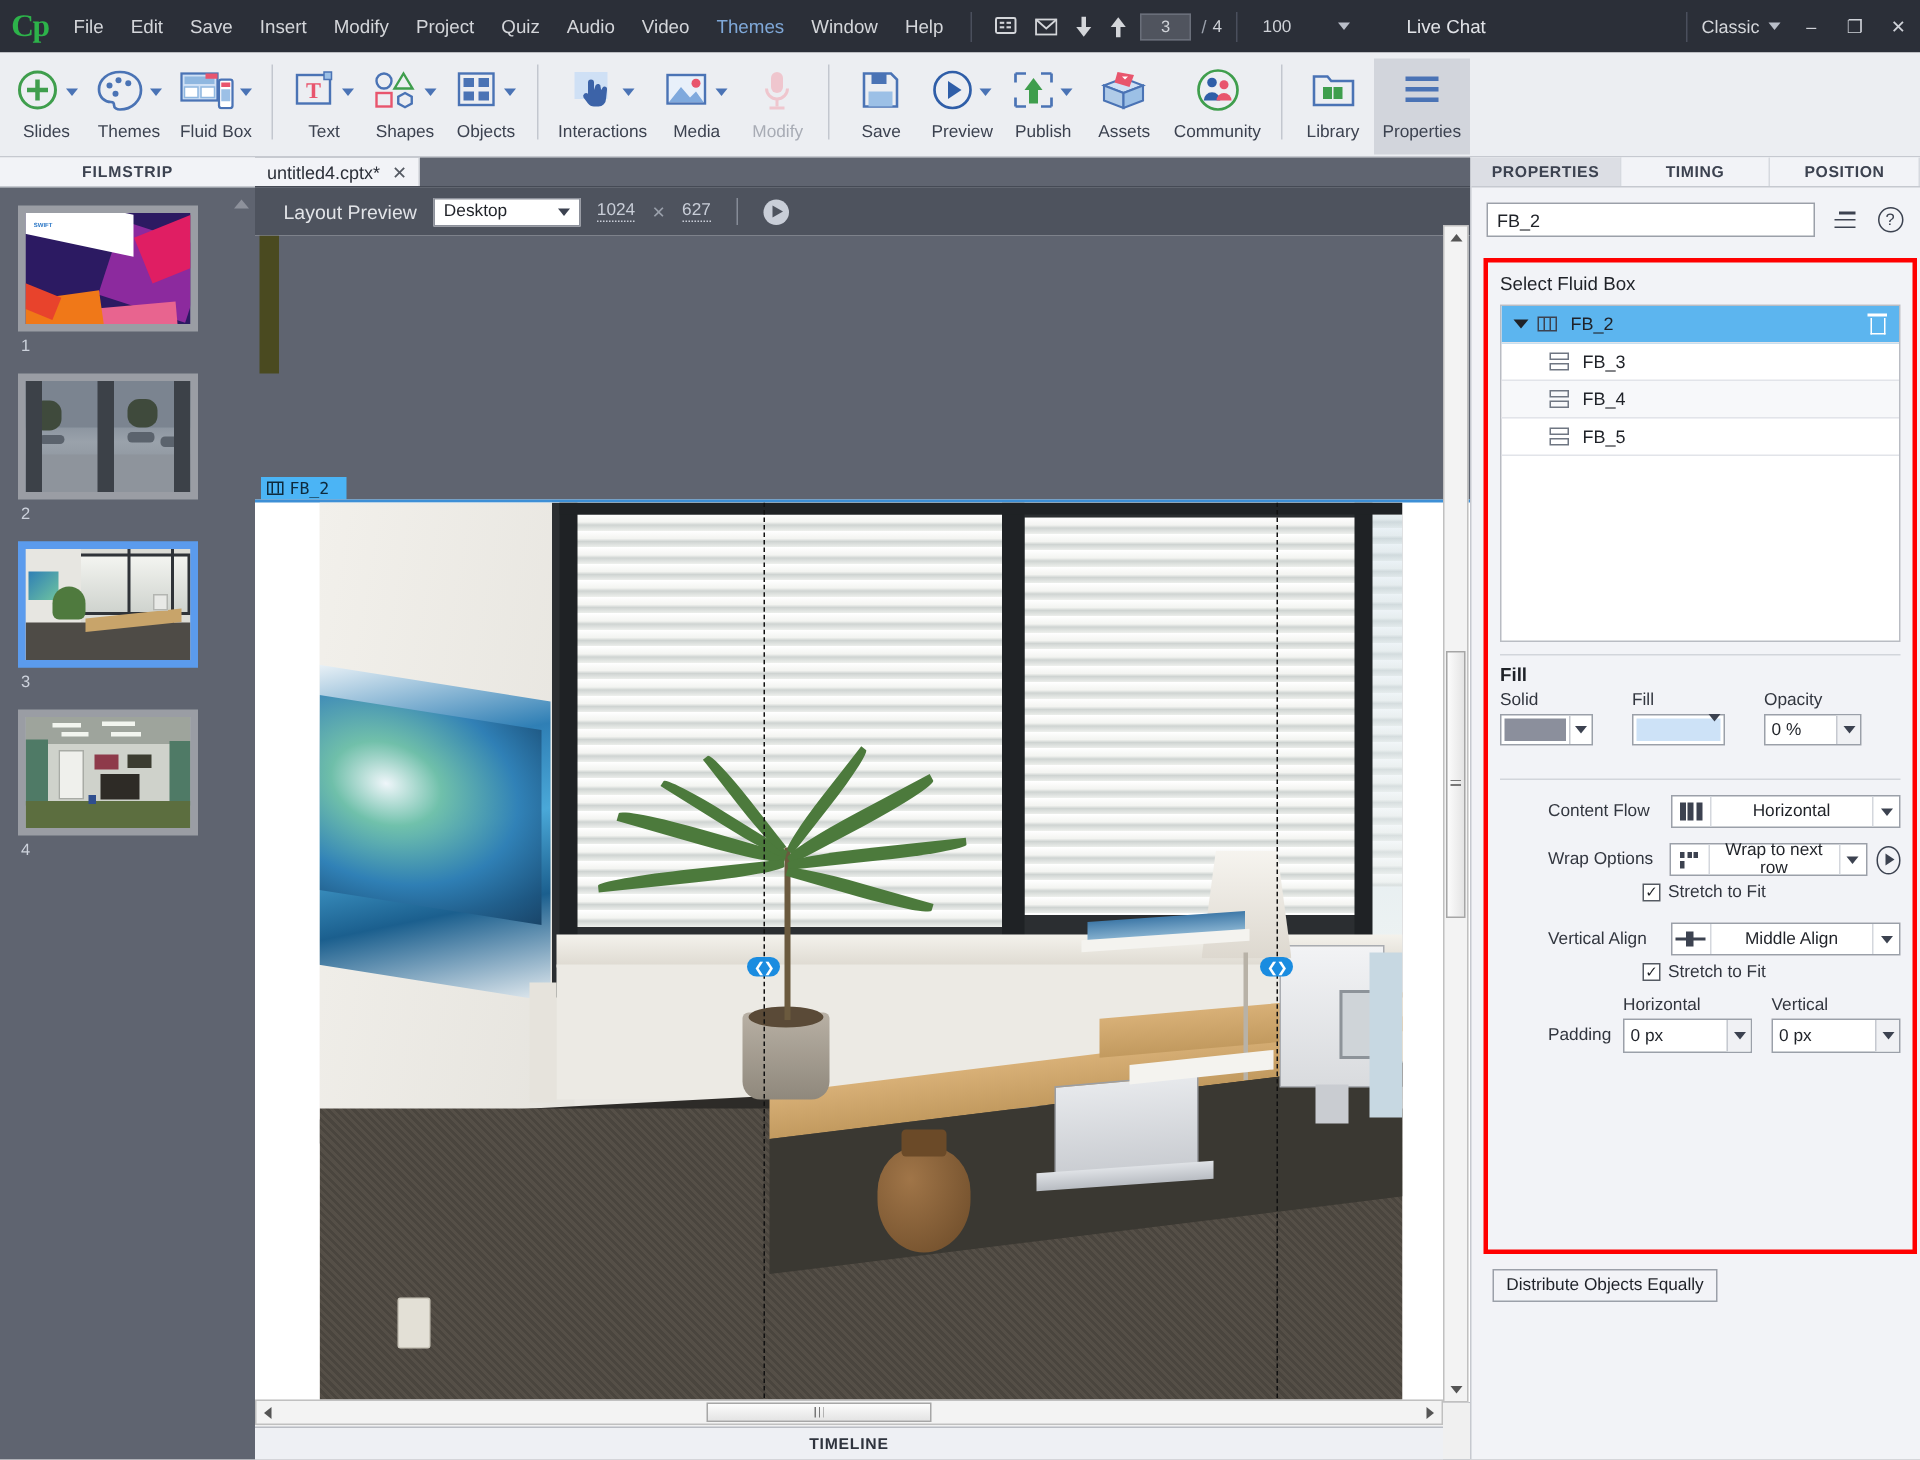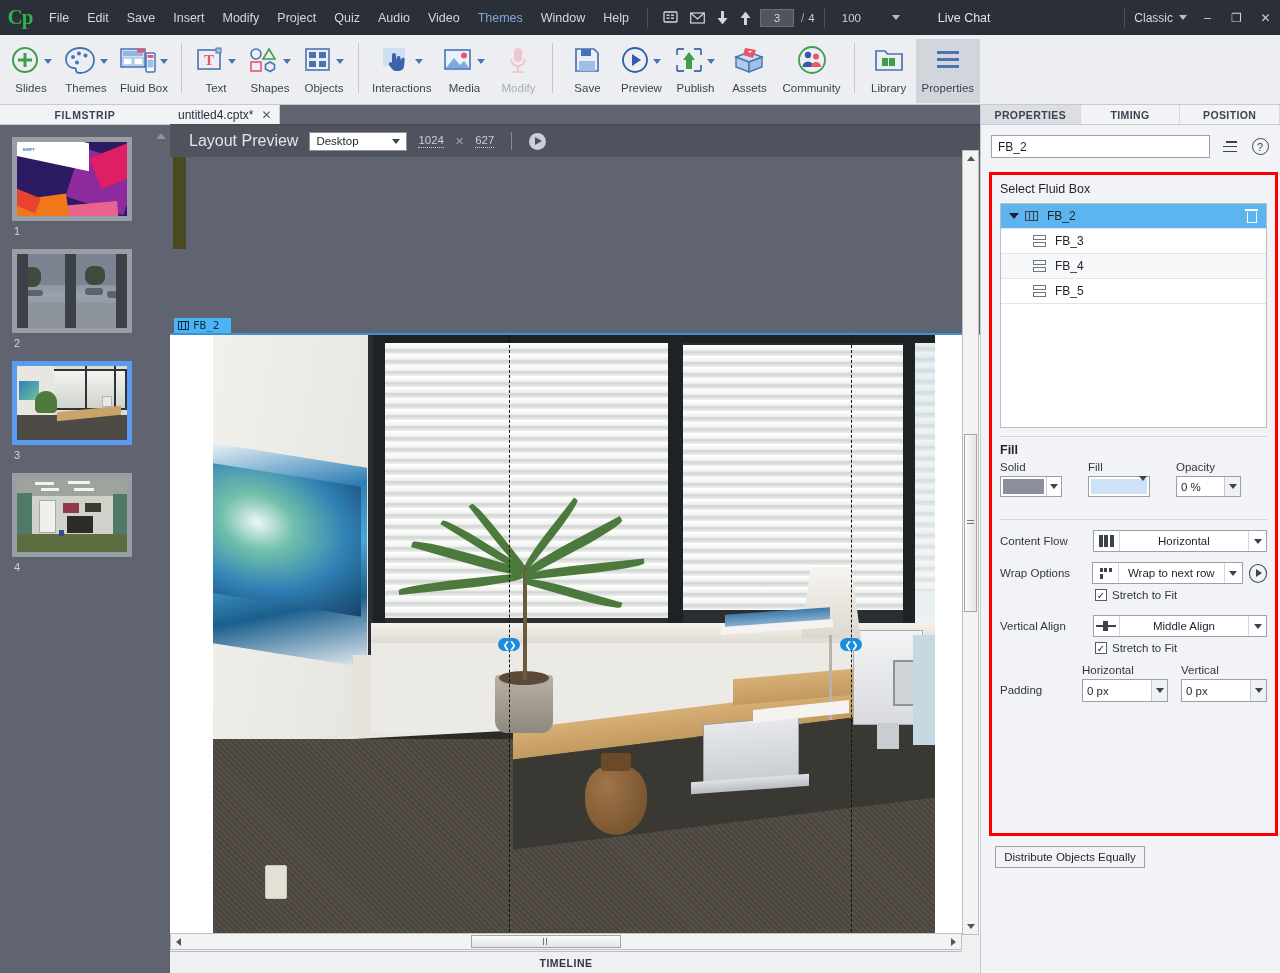--- a/index.html
+++ b/index.html
@@ -141,21 +141,21 @@
   .doc-tab {
     background: #f2f3f7; display: flex; align-items: center; gap: 8px;
     padding: 0 8px; font-size: 12px; color: #2b2f38; border-right: 1px solid #c6c9d0;
   }
   .doc-tab .x { color: #555a63; font-size: 12px; }
 
   .layout-bar {
     position: absolute; left: 170px; top: 125px; width: 810px; height: 32px;
     background: #4e535e; display: flex; align-items: center; padding-left: 19px; gap: 11px;
   }
-  .lb-label { color: #e2e4e8; font-size: 16px; }
+  .lb-label { color: #e2e4e8; font-size: 13px; }
   .lb-select {
     width: 98px; height: 19px; background: #fff; border: 1px solid #8d919b;
     font-size: 11.5px; color: #1f2228; display: flex; align-items: center;
     padding-left: 6px; position: relative;
   }
   .lb-select .tri { position: absolute; right: 6px; width:0;height:0;
     border-left:4px solid transparent;border-right:4px solid transparent;border-top:5px solid #3c4250;}
   .lb-dim { color: #c9ced8; font-size: 11.5px; border-bottom: 1px dotted #c9ced8; padding-bottom:1px; }
   .lb-x { color: #9aa0ab; font-size: 11px; }
   .lb-vsep { width:1px; height:18px; background:#868c97; margin: 0 6px; }
@@ -348,21 +348,21 @@
     border-left:1px solid #c6c9d0; }
   .fill-swatch-wrap { position:relative; width:62px; height:21px; border:1px solid #9ba0a9; background:#fff; }
   .fill-swatch { position:absolute; left:2px; top:2px; right:2px; bottom:2px; }
   .fill-swatch-arrow { position:absolute; right:2px; bottom:1px; }
   .num-wrap { display:flex; width:65px; height:21px; border:1px solid #9ba0a9; background:#fff; }
   .num-val { flex:1; font-size:11.5px; color:#1f2228; display:flex; align-items:center; padding-left:4px;}
   .num-arrow { width:16px; border-left:1px solid #c6c9d0; background:#f0f1f4;
     display:flex; align-items:center; justify-content:center; }
 
   .prop-row { display:flex; align-items:center; padding: 0 8px; margin-top: 10px; }
-  .prop-label { width: 95px; font-size:11.5px; color:#32363f; }
+  .prop-label { width: 95px; font-size:11.5px; color:#32363f;margin-left:32px; }
   .combo {
     height: 22px; border:1px solid #9ba0a9; background:#fff; display:flex; align-items:center;
     position:relative;
   }
   .combo .cico { width:26px; display:flex; align-items:center; justify-content:center;
     border-right:1px solid #d4d7dd; height:100%;}
   .combo .ctext { flex:1; font-size:11.5px; color:#1f2228; text-align:center; }
   .combo .carrow { width:18px; display:flex; align-items:center; justify-content:center;
     border-left:1px solid #d4d7dd; height:100%; }
   .ico-cols { display:flex; gap:1.5px; }

